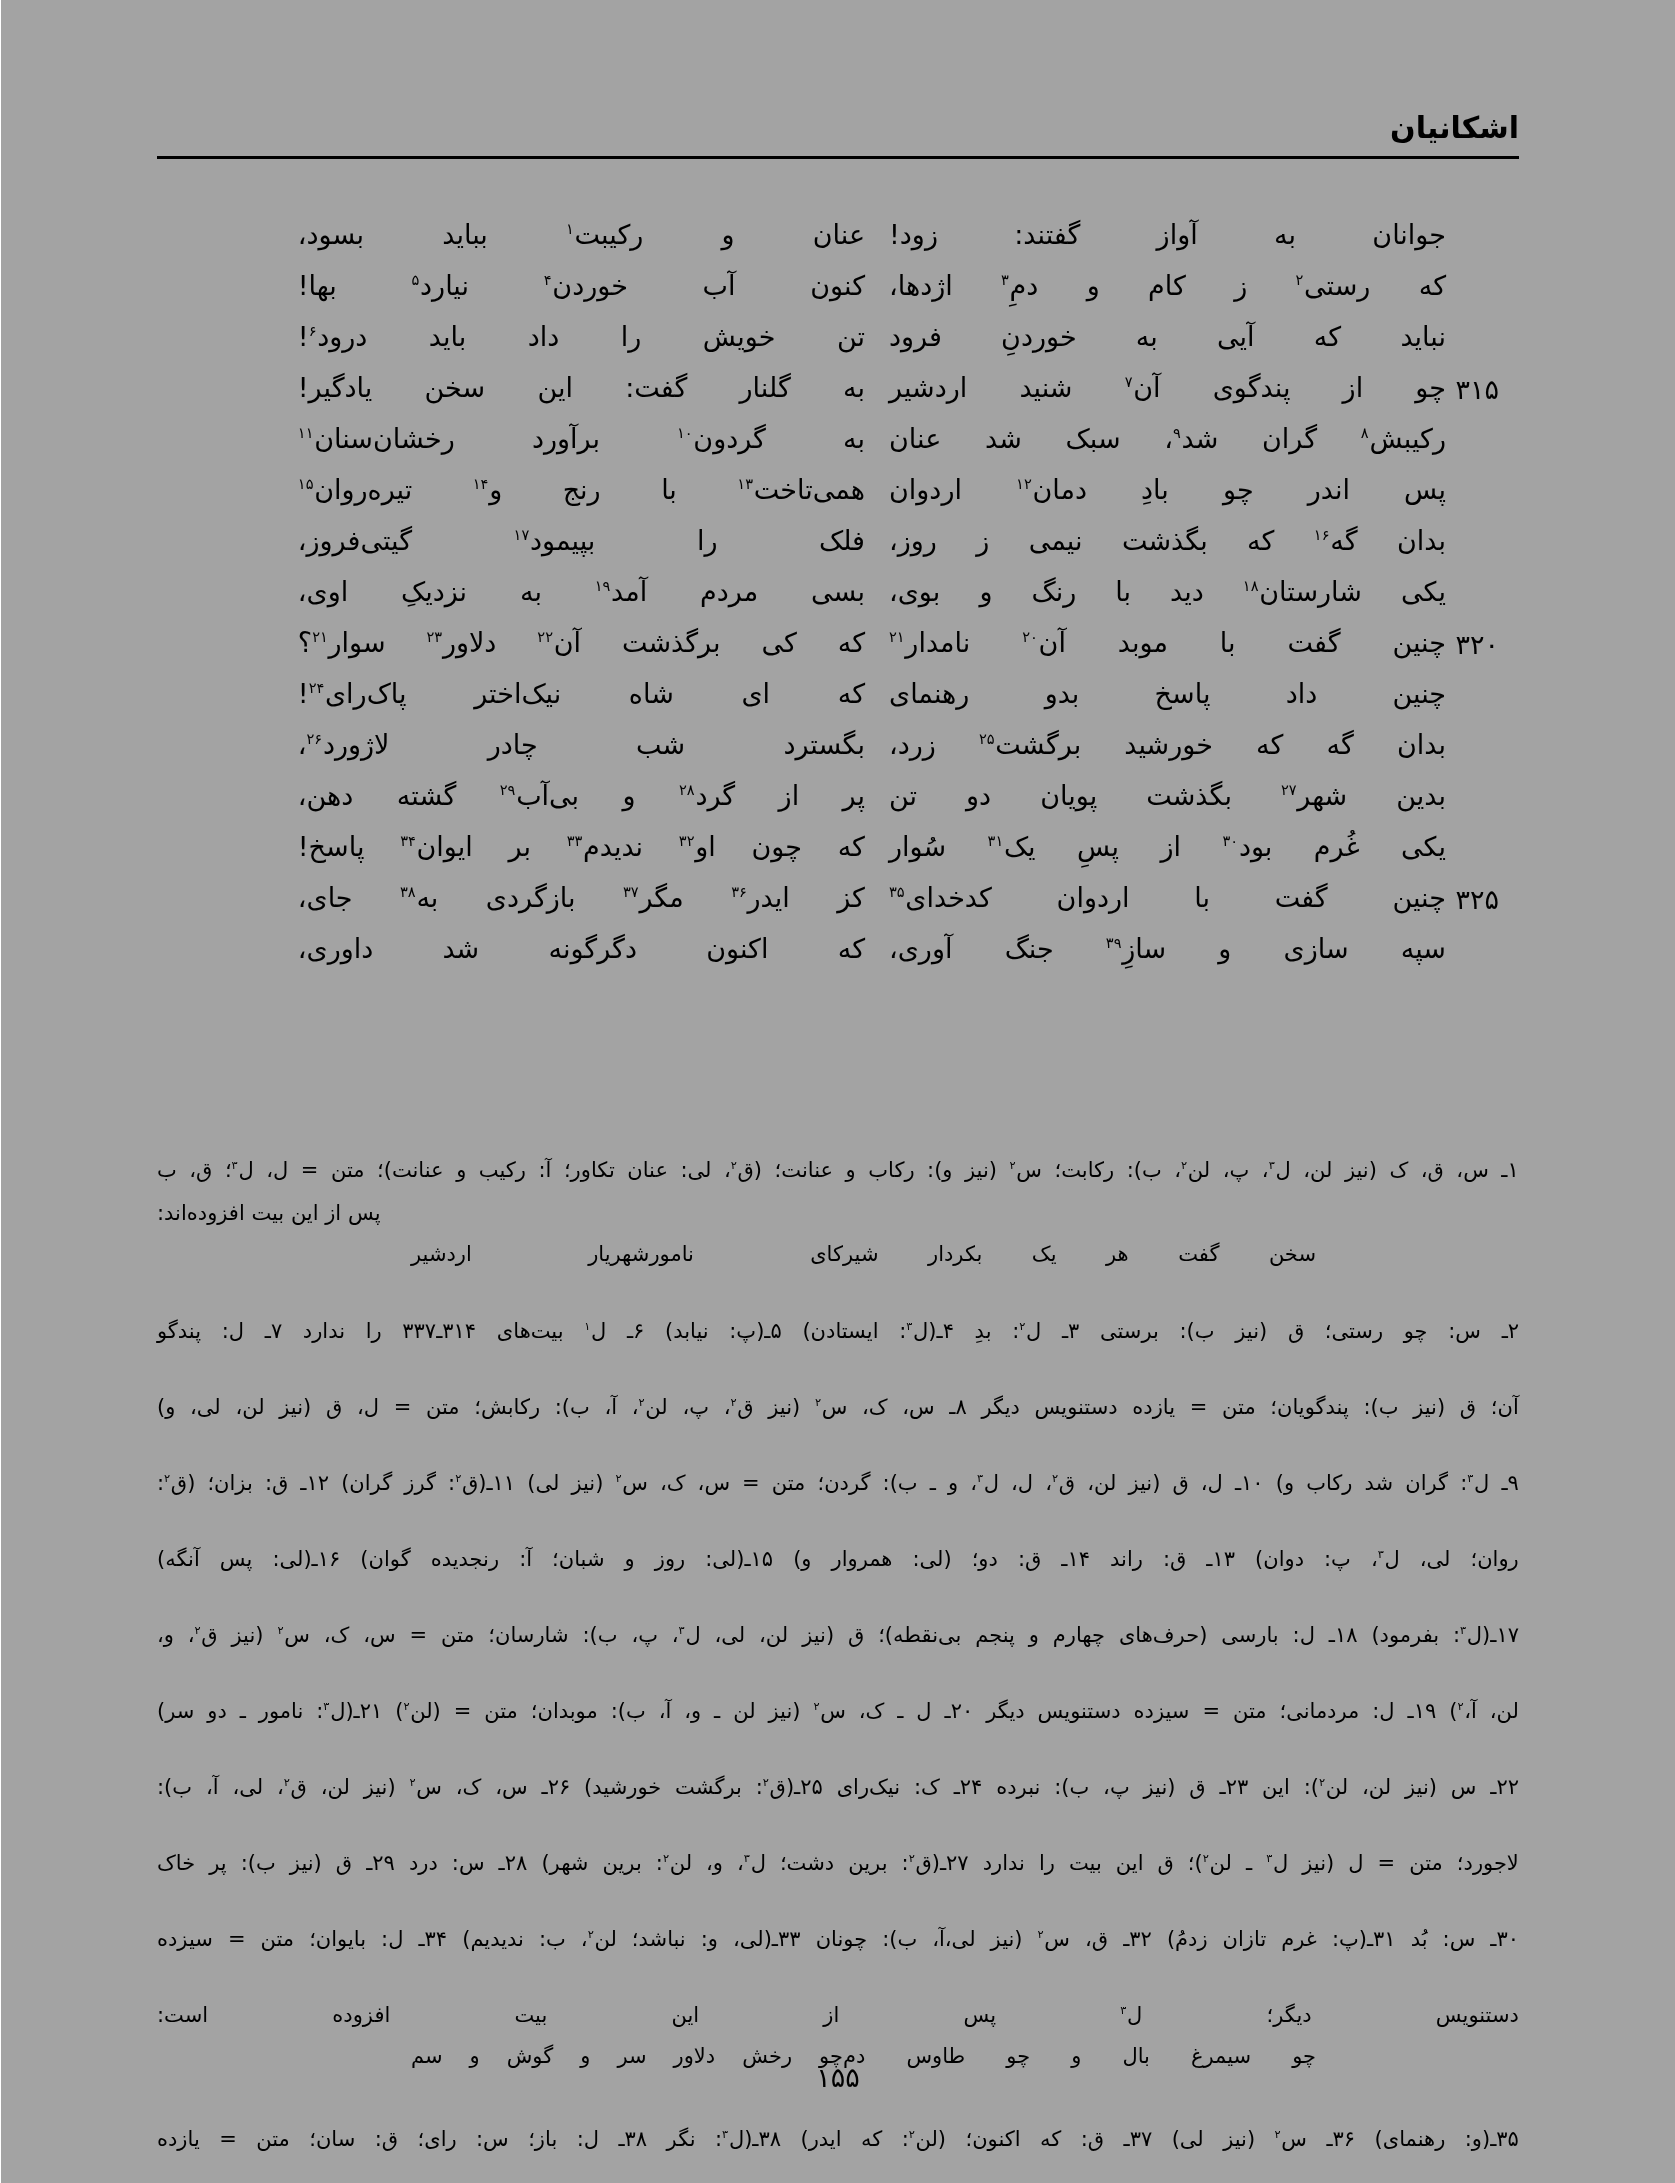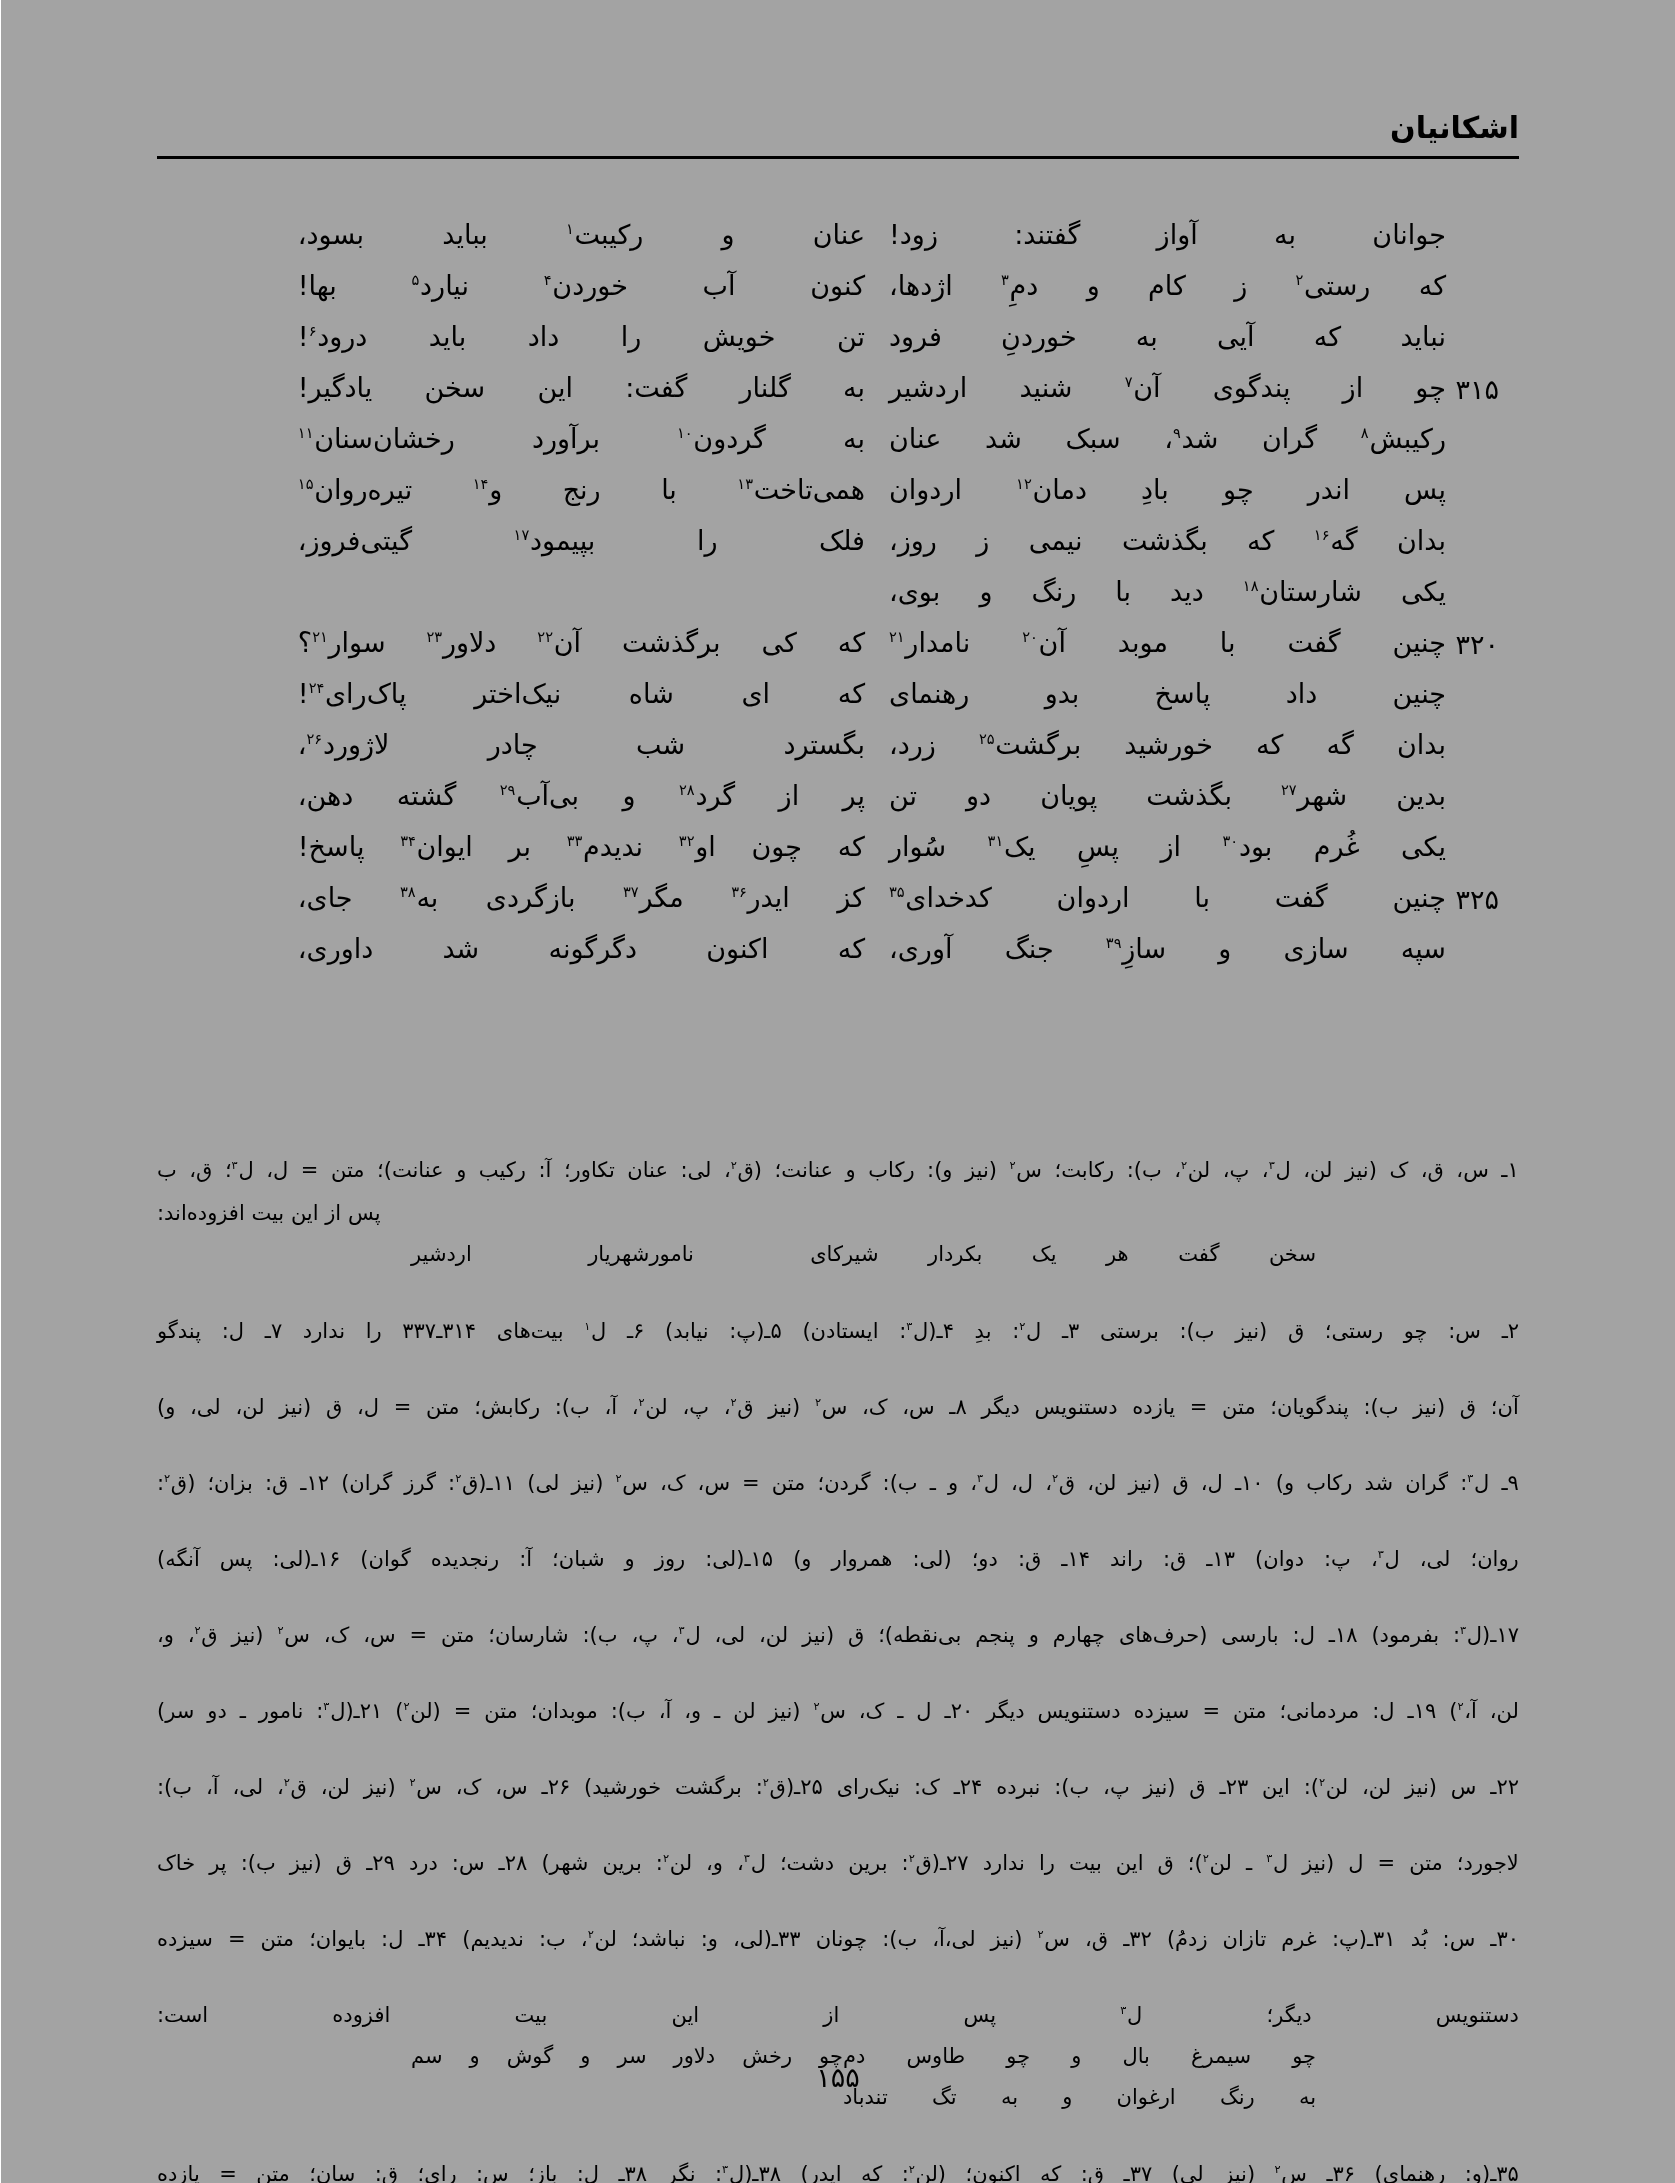--- a/index.html
+++ b/index.html
@@ -200,20 +200,21 @@
         <div class="hemi hemi-left"><span class="w">همی‌تاخت<sup>۱۳</sup></span> <span class="w">با</span> <span class="w">رنج</span> <span class="w">و<sup>۱۴</sup></span> <span class="w">تیره‌روان<sup>۱۵</sup></span></div>
       </div>
       <div class="bayt">
         <div class="num"></div>
         <div class="hemi hemi-right"><span class="w">بدان</span> <span class="w">گه<sup>۱۶</sup></span> <span class="w">که</span> <span class="w">بگذشت</span> <span class="w">نیمی</span> <span class="w">ز</span> <span class="w">روز،</span></div>
         <div class="hemi hemi-left"><span class="w">فلک</span> <span class="w">را</span> <span class="w">بپیمود<sup>۱۷</sup></span> <span class="w">گیتی‌فروز،</span></div>
       </div>
       <div class="bayt">
         <div class="num"></div>
         <div class="hemi hemi-right"><span class="w">یکی</span> <span class="w">شارستان<sup>۱۸</sup></span> <span class="w">دید</span> <span class="w">با</span> <span class="w">رنگ</span> <span class="w">و</span> <span class="w">بوی،</span></div>
+        <div class="hemi hemi-left"><span class="w">بسی</span> <span class="w">مردم</span> <span class="w">آمد<sup>۱۹</sup></span> <span class="w">به</span> <span class="w">نزدیکِ</span> <span class="w">اوی،</span></div>
       </div>
       <div class="bayt">
         <div class="num">۳۲۰</div>
         <div class="hemi hemi-right"><span class="w">چنین</span> <span class="w">گفت</span> <span class="w">با</span> <span class="w">موبد</span> <span class="w">آن<sup>۲۰</sup></span> <span class="w">نامدار<sup>۲۱</sup></span></div>
         <div class="hemi hemi-left"><span class="w">که</span> <span class="w">کی</span> <span class="w">برگذشت</span> <span class="w">آن<sup>۲۲</sup></span> <span class="w">دلاور<sup>۲۳</sup></span> <span class="w">سوار<sup>۲۱</sup>؟</span></div>
       </div>
       <div class="bayt">
         <div class="num"></div>
         <div class="hemi hemi-right"><span class="w">چنین</span> <span class="w">داد</span> <span class="w">پاسخ</span> <span class="w">بدو</span> <span class="w">رهنمای</span></div>
         <div class="hemi hemi-left"><span class="w">که</span> <span class="w">ای</span> <span class="w">شاه</span> <span class="w">نیک‌اختر</span> <span class="w">پاک‌رای<sup>۲۴</sup>!</span></div>
@@ -260,21 +261,20 @@
       <div class="app-line"><span class="w">لن،</span> <span class="w">آ،<sup>۲</sup>)</span> <span class="w">۱۹ـ</span> <span class="w">ل:</span> <span class="w">مردمانی؛</span> <span class="w">متن</span> <span class="w">=</span> <span class="w">سیزده</span> <span class="w">دستنویس</span> <span class="w">دیگر</span> <span class="w">۲۰ـ</span> <span class="w">ل</span> <span class="w">ـ</span> <span class="w">ک،</span> <span class="w">س<sup>۲</sup></span> <span class="w">(نیز</span> <span class="w">لن</span> <span class="w">ـ</span> <span class="w">و،</span> <span class="w">آ،</span> <span class="w">ب):</span> <span class="w">موبدان؛</span> <span class="w">متن</span> <span class="w">=</span> <span class="w">(لن<sup>۲</sup>)</span> <span class="w">۲۱ـ(ل<sup>۳</sup>:</span> <span class="w">نامور</span> <span class="w">ـ</span> <span class="w">دو</span> <span class="w">سر)</span></div>
       <div class="app-line"><span class="w">۲۲ـ</span> <span class="w">س</span> <span class="w">(نیز</span> <span class="w">لن،</span> <span class="w">لن<sup>۲</sup>):</span> <span class="w">این</span> <span class="w">۲۳ـ</span> <span class="w">ق</span> <span class="w">(نیز</span> <span class="w">پ،</span> <span class="w">ب):</span> <span class="w">نبرده</span> <span class="w">۲۴ـ</span> <span class="w">ک:</span> <span class="w">نیک‌رای</span> <span class="w">۲۵ـ(ق<sup>۲</sup>:</span> <span class="w">برگشت</span> <span class="w">خورشید)</span> <span class="w">۲۶ـ</span> <span class="w">س،</span> <span class="w">ک،</span> <span class="w">س<sup>۲</sup></span> <span class="w">(نیز</span> <span class="w">لن،</span> <span class="w">ق<sup>۲</sup>،</span> <span class="w">لی،</span> <span class="w">آ،</span> <span class="w">ب):</span></div>
       <div class="app-line"><span class="w">لاجورد؛</span> <span class="w">متن</span> <span class="w">=</span> <span class="w">ل</span> <span class="w">(نیز</span> <span class="w">ل<sup>۳</sup></span> <span class="w">ـ</span> <span class="w">لن<sup>۲</sup>)؛</span> <span class="w">ق</span> <span class="w">این</span> <span class="w">بیت</span> <span class="w">را</span> <span class="w">ندارد</span> <span class="w">۲۷ـ(ق<sup>۲</sup>:</span> <span class="w">برین</span> <span class="w">دشت؛</span> <span class="w">ل<sup>۳</sup>،</span> <span class="w">و،</span> <span class="w">لن<sup>۲</sup>:</span> <span class="w">برین</span> <span class="w">شهر)</span> <span class="w">۲۸ـ</span> <span class="w">س:</span> <span class="w">درد</span> <span class="w">۲۹ـ</span> <span class="w">ق</span> <span class="w">(نیز</span> <span class="w">ب):</span> <span class="w">پر</span> <span class="w">خاک</span></div>
       <div class="app-line"><span class="w">۳۰ـ</span> <span class="w">س:</span> <span class="w">بُد</span> <span class="w">۳۱ـ(پ:</span> <span class="w">غرم</span> <span class="w">تازان</span> <span class="w">زدمُ)</span> <span class="w">۳۲ـ</span> <span class="w">ق،</span> <span class="w">س<sup>۲</sup></span> <span class="w">(نیز</span> <span class="w">لی،آ،</span> <span class="w">ب):</span> <span class="w">چونان</span> <span class="w">۳۳ـ(لی،</span> <span class="w">و:</span> <span class="w">نباشد؛</span> <span class="w">لن<sup>۲</sup>،</span> <span class="w">ب:</span> <span class="w">ندیدیم)</span> <span class="w">۳۴ـ</span> <span class="w">ل:</span> <span class="w">بایوان؛</span> <span class="w">متن</span> <span class="w">=</span> <span class="w">سیزده</span></div>
       <div class="app-line"><span class="w">دستنویس</span> <span class="w">دیگر؛</span> <span class="w">ل<sup>۳</sup></span> <span class="w">پس</span> <span class="w">از</span> <span class="w">این</span> <span class="w">بیت</span> <span class="w">افزوده</span> <span class="w">است:</span></div>
       <div class="ins-couplet">
         <div class="ins-h"><span class="w">چو</span> <span class="w">سیمرغ</span> <span class="w">بال</span> <span class="w">و</span> <span class="w">چو</span> <span class="w">طاوس</span> <span class="w">دم</span></div>
         <div class="ins-h second"><span class="w">چو</span> <span class="w">رخش</span> <span class="w">دلاور</span> <span class="w">سر</span> <span class="w">و</span> <span class="w">گوش</span> <span class="w">و</span> <span class="w">سم</span></div>
       </div>
       <div class="ins-couplet">
-        <div class="ins-h"><span class="w">به</span> <span class="w">رنگ</span> <span class="w">ارغوان</span> <span class="w">و</span> <span class="w">به</span> <span class="w">تگ</span> <span class="w">تندباد</span></div>
       </div>
       <div class="app-line"><span class="w">۳۵ـ(و:</span> <span class="w">رهنمای)</span> <span class="w">۳۶ـ</span> <span class="w">س<sup>۲</sup></span> <span class="w">(نیز</span> <span class="w">لی)</span> <span class="w">۳۷ـ</span> <span class="w">ق:</span> <span class="w">که</span> <span class="w">اکنون؛</span> <span class="w">(لن<sup>۲</sup>:</span> <span class="w">که</span> <span class="w">ایدر)</span> <span class="w">۳۸ـ(ل<sup>۳</sup>:</span> <span class="w">نگر</span> <span class="w">۳۸ـ</span> <span class="w">ل:</span> <span class="w">باز؛</span> <span class="w">س:</span> <span class="w">رای؛</span> <span class="w">ق:</span> <span class="w">سان؛</span> <span class="w">متن</span> <span class="w">=</span> <span class="w">یازده</span></div>
       <div class="app-line last">دستنویس دیگر</div>
     </div>
 
   <div class="folio">۱۵۵</div>
 
 </div>
 
 

